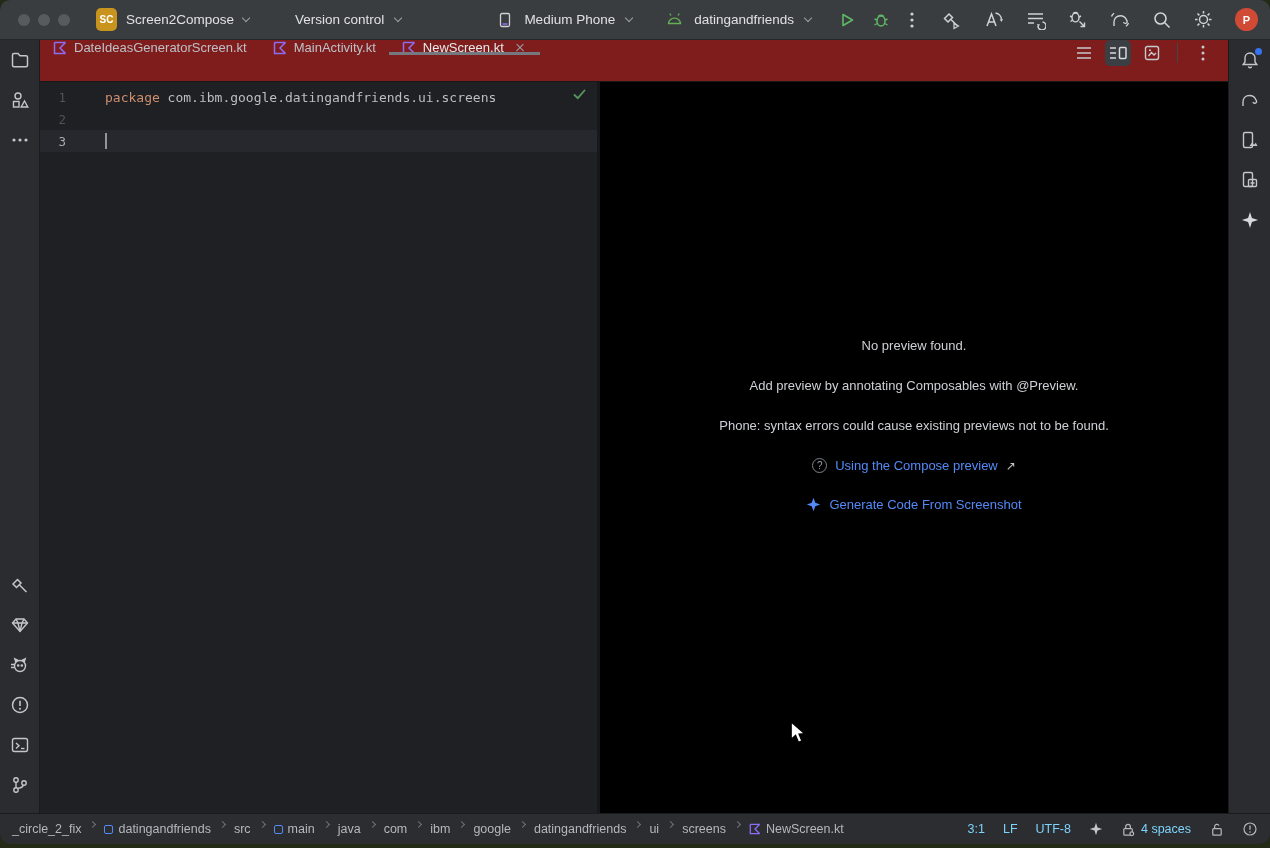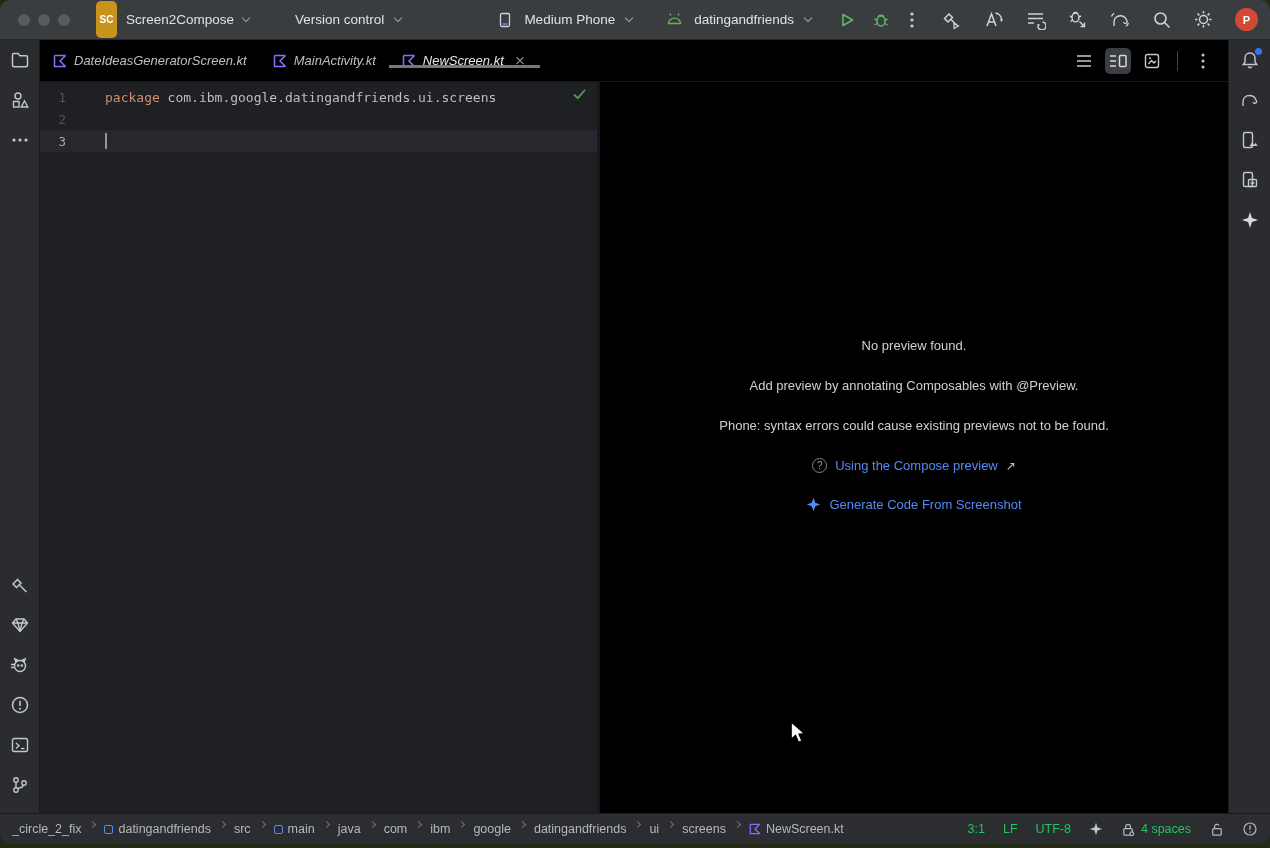--- a/index.html
+++ b/index.html
@@ -6,42 +6,42 @@
   html,body { width:1270px; height:848px; overflow:hidden; }
   body { background:#232b16; font-family:"Liberation Sans", sans-serif; position:relative; }
   .window { position:absolute; left:0; top:0; width:1270px; height:844px;
             border-radius:10px 10px 10px 10px; overflow:hidden; display:flex; flex-direction:column;
             background:#1e2023; }
   
   .titlebar { height:40px; background:#3a3d3f; display:flex; align-items:center;
               padding:0 12px 0 18px; border-bottom:1px solid #242628; flex:0 0 40px; }
   .traffic { display:flex; gap:8px; margin-right:26px; }
   .tl { width:12px; height:12px; border-radius:50%; background:#585b5d; }
-  .app-badge { width:21px; height:37px; border-radius:5px; background:#c9941e; color:#fff;
+  .app-badge { width:21px; height:23px; border-radius:5px; background:#c9941e; color:#fff;
                font-size:10px; font-weight:bold; display:flex; align-items:center; justify-content:center; }
   .menu-item { display:flex; align-items:center; gap:11px; color:#dfe1e5; font-size:13.5px; cursor:default; }
   .chev { width:6px; height:6px; border-right:1.4px solid #9ca0a8; border-bottom:1.4px solid #9ca0a8;
           transform:rotate(45deg); margin-top:-4px; }
   .tb-icon { display:flex; align-items:center; justify-content:center; color:#cfd2d7; }
   .tb-icon svg { display:block; }
   .green { color:#5fb865; }
   .toolbar-right { margin-left:auto; display:flex; align-items:center; gap:21px; }
   .avatar { width:23px; height:23px; border-radius:50%; background:#d14a35; color:#fff; font-size:11px;
             font-weight:bold; display:flex; align-items:center; justify-content:center; }
   
   .body-row { flex:1; display:flex; min-height:0; }
   .rail { width:40px; background:#2a2c2f; display:flex; flex-direction:column; align-items:center; flex:0 0 40px; }
   .rail.left { border-right:1px solid #1a1b1d; }
   .rail.right { width:42px; flex:0 0 42px; border-left:1px solid #1a1b1d; }
   .rail-icon { width:40px; height:40px; display:flex; align-items:center; justify-content:center;
                color:#c3c6cb; position:relative; }
   .rail-spacer { flex:1; }
   .center { flex:1; display:flex; flex-direction:column; min-width:0; }
   
-  .tabbar { height:42px; background:#000000; display:flex; align-items:center; border-bottom:1px solid #17181a; flex:0 0 42px;font-style:italic; }
+  .tabbar { height:42px; background:#7f1d1d; display:flex; align-items:flex-start; border-bottom:1px solid #17181a; flex:0 0 42px; }
   .tab { display:flex; align-items:center; gap:7px; padding:0 13px; font-size:13px; color:#bcc0c6;
          position:relative; cursor:default; }
   .tab.active { color:#e6e8eb; }
   .tab.active::after { content:""; position:absolute; left:0; right:0; bottom:0; height:3px; background:#75797f; }
   .close-x { width:14px; height:14px; position:relative; margin-left:2px; }
   .close-x::before,.close-x::after{ content:""; position:absolute; left:2px; right:2px; top:6.5px; height:1.4px; background:#9a9ea5;}
   .close-x::before{ transform:rotate(45deg);} .close-x::after{ transform:rotate(-45deg);}
   .tabbar-right { margin-left:auto; display:flex; align-items:center; gap:8px; padding-right:12px; }
   .view-btn { width:26px; height:26px; border-radius:5px; display:flex; align-items:center; justify-content:center; color:#c6c9ce; }
   .view-btn.selected { background:#3b3e42; }
@@ -69,21 +69,21 @@
   .ext { color:#c0c3c8; font-size:12px; }
   
   .statusbar { height:31px; background:#2b2d30; border-top:1px solid #1a1b1d; display:flex; align-items:center;
                padding:0 12px; font-size:12.5px; color:#b4b7be; flex:0 0 31px; }
   .crumbs { display:flex; align-items:flex-start; gap:8px; }
   .crumb { display:flex; align-items:center; gap:5px; cursor:default; }
   .crumb-sep { width:5px; height:5px; border-right:1.3px solid #6e737c; border-top:1.3px solid #6e737c;
                transform:rotate(45deg); margin:0 1px; }
   .mod-ic { width:9px; height:9px; border:1.5px solid #548af7; border-radius:2px; }
   .sb-right { margin-left:auto; display:flex; align-items:center; gap:18px; }
-  .sb-item { display:flex; gap:5px; color:#22c55e; }
+  .sb-item { display:flex; gap:5px; color:#7dd3fc; }
   
   .pointer { position:absolute; left:790px; top:721px; z-index:50; }
   svg { display:block; }
 </style>
 </head>
 <body>
 
 <div class="window">
 
   <div class="titlebar">

